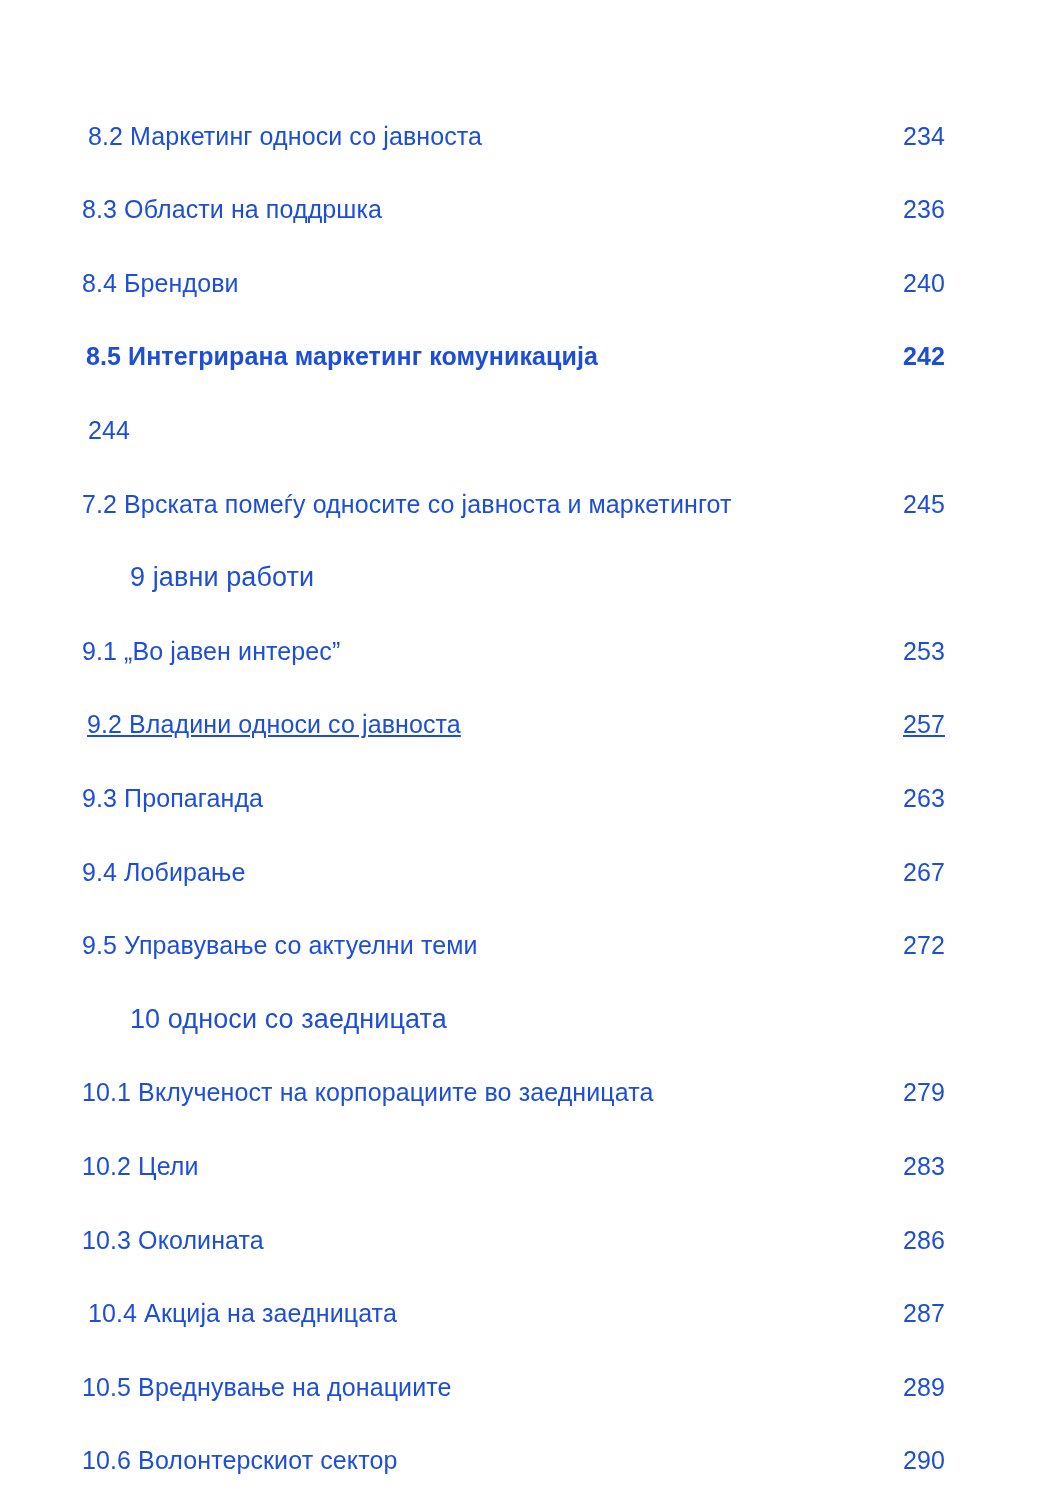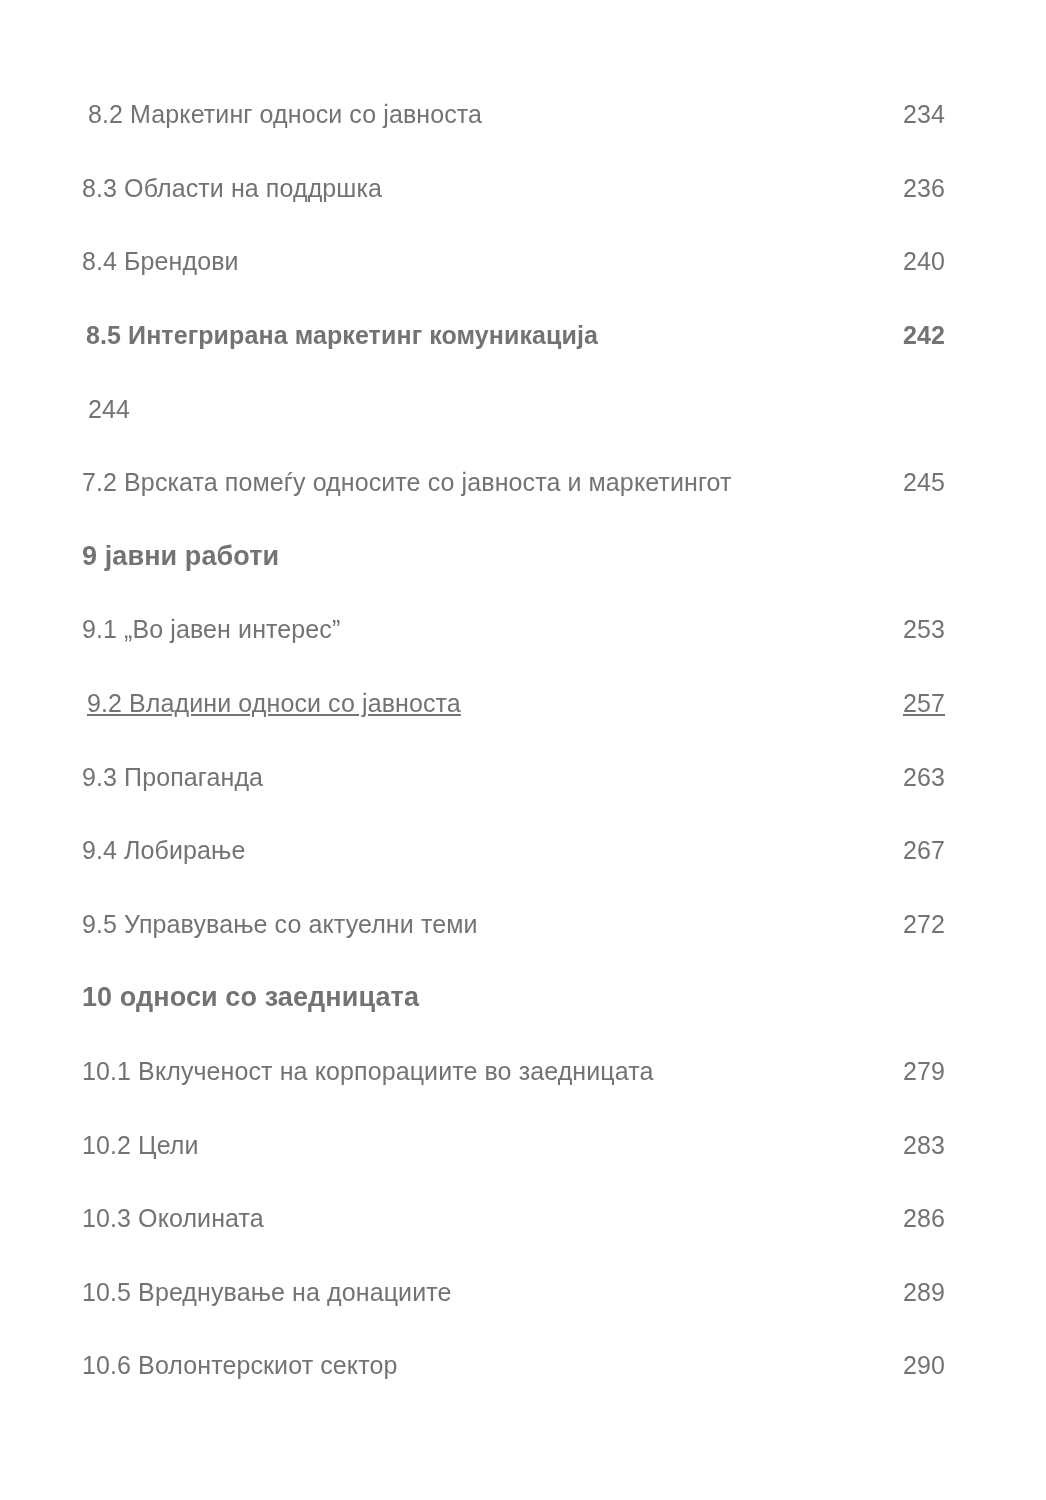--- a/index.html
+++ b/index.html
@@ -14,31 +14,32 @@
     background: #ffffff;
     overflow: hidden;
     font-family: "Liberation Sans", sans-serif;
   }
   .toc {
     padding: 78px 101px 0 82px;
   }
   .toc-row {
     display: flex;
     justify-content: space-between;
-    align-items: center;
+    align-items: flex-end;
     height: 73.6px;
     font-size: 25px;
     line-height: 31px;
     font-weight: 400;
-    color: #737373;
+    color: #1d4ed8;
     letter-spacing: 0.1px;
   }
   .toc-row.heading {
-    font-weight: 700;
+    font-weight: 400;
     font-size: 27px;
+    margin-left: 48px;
   }
   .toc-label {
     white-space: nowrap;
   }
   .toc-page {
     white-space: nowrap;
     text-align: right;
   }
 </style>
 </head>
@@ -118,20 +119,24 @@
   <div class="toc-row">
     <span class="toc-label">10.2 Цели</span>
     <span class="toc-page">283</span>
   </div>
 
   <div class="toc-row">
     <span class="toc-label">10.3 Околината</span>
     <span class="toc-page">286</span>
   </div>
 
+  <div class="toc-row" style="padding-left: 6px;">
+    <span class="toc-label">10.4 Акција на заедницата</span>
+    <span class="toc-page">287</span>
+  </div>
 
   <div class="toc-row">
     <span class="toc-label">10.5 Вреднување на донациите</span>
     <span class="toc-page">289</span>
   </div>
 
   <div class="toc-row">
     <span class="toc-label">10.6 Волонтерскиот сектор</span>
     <span class="toc-page">290</span>
   </div>

